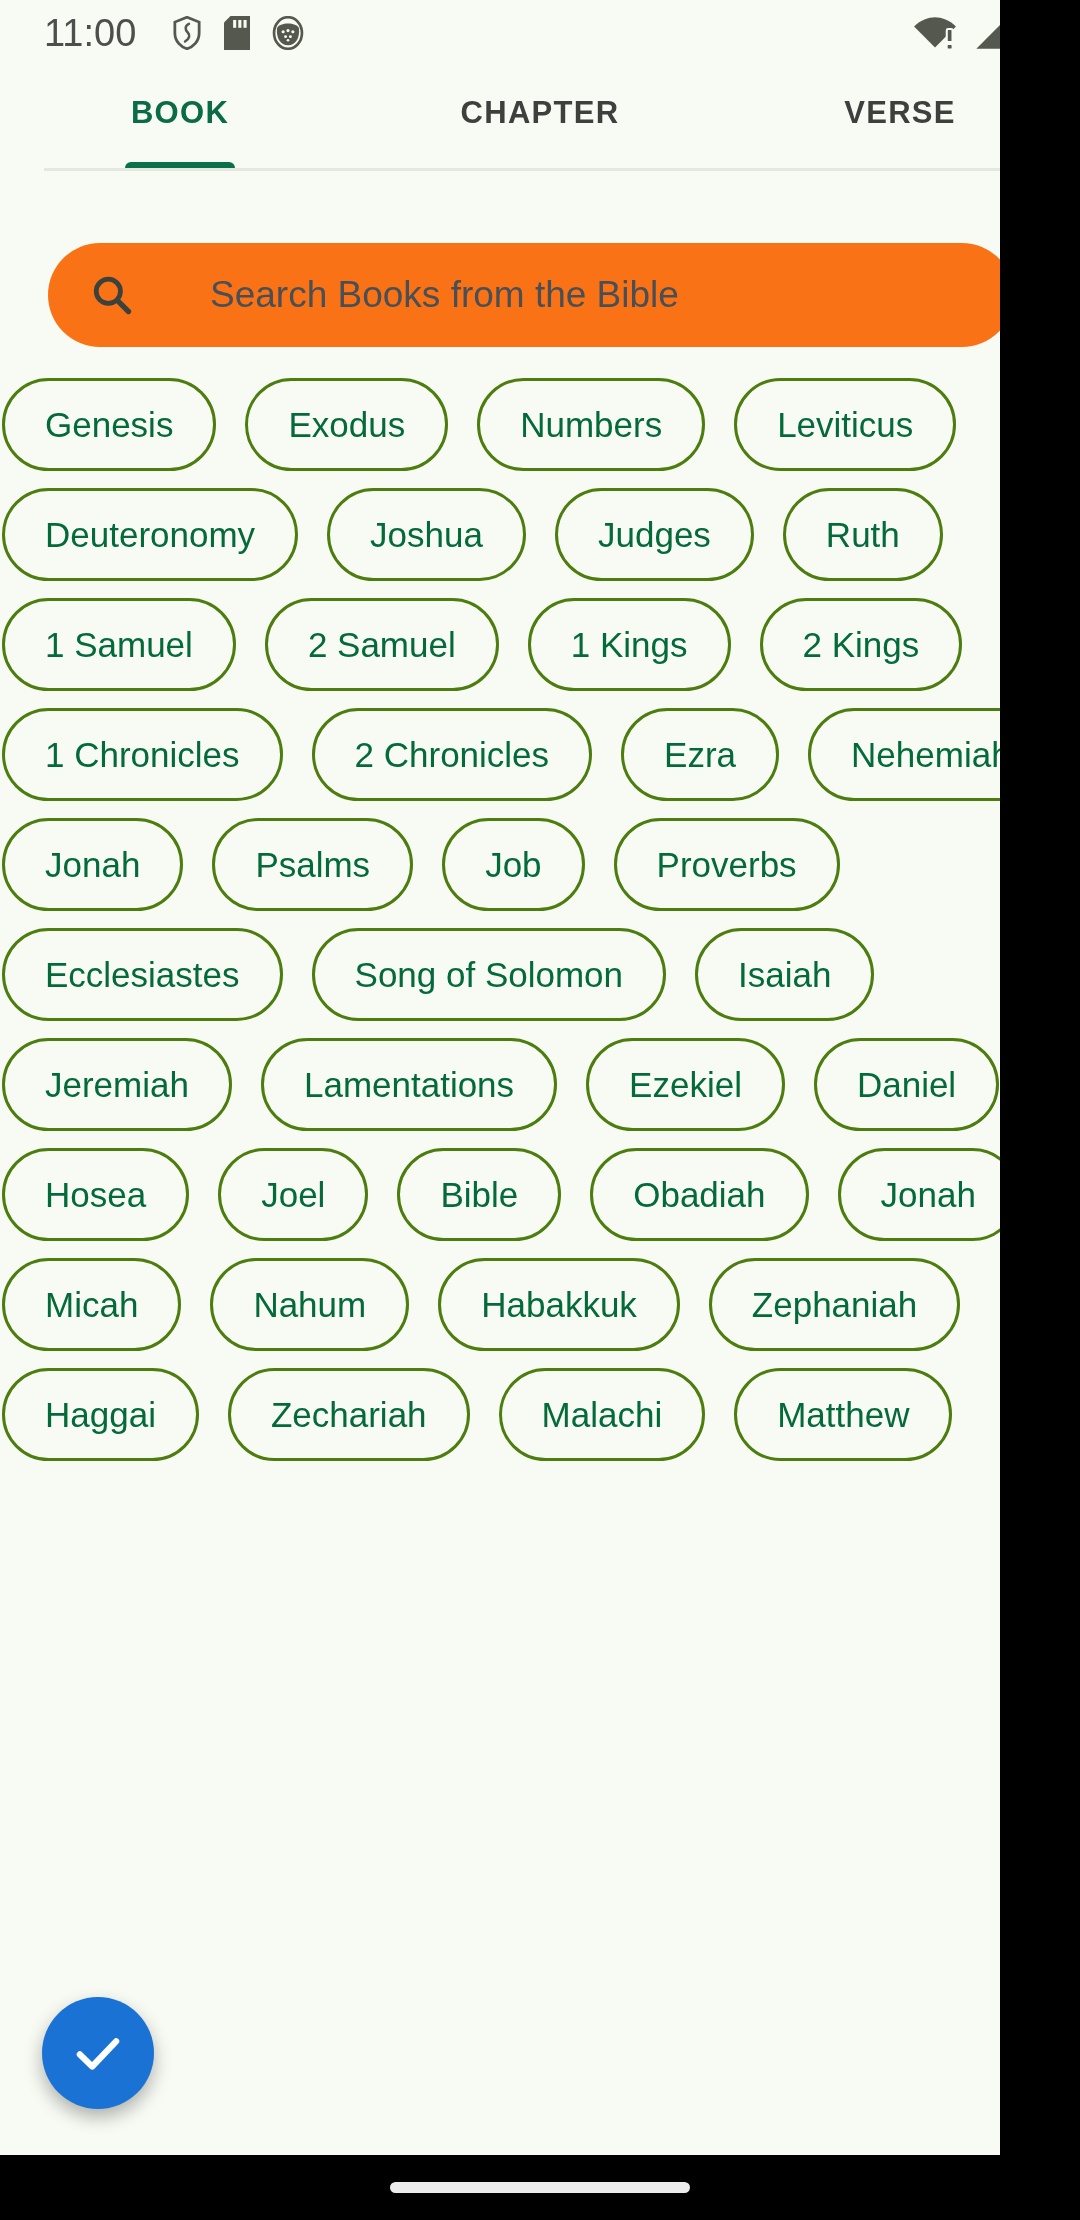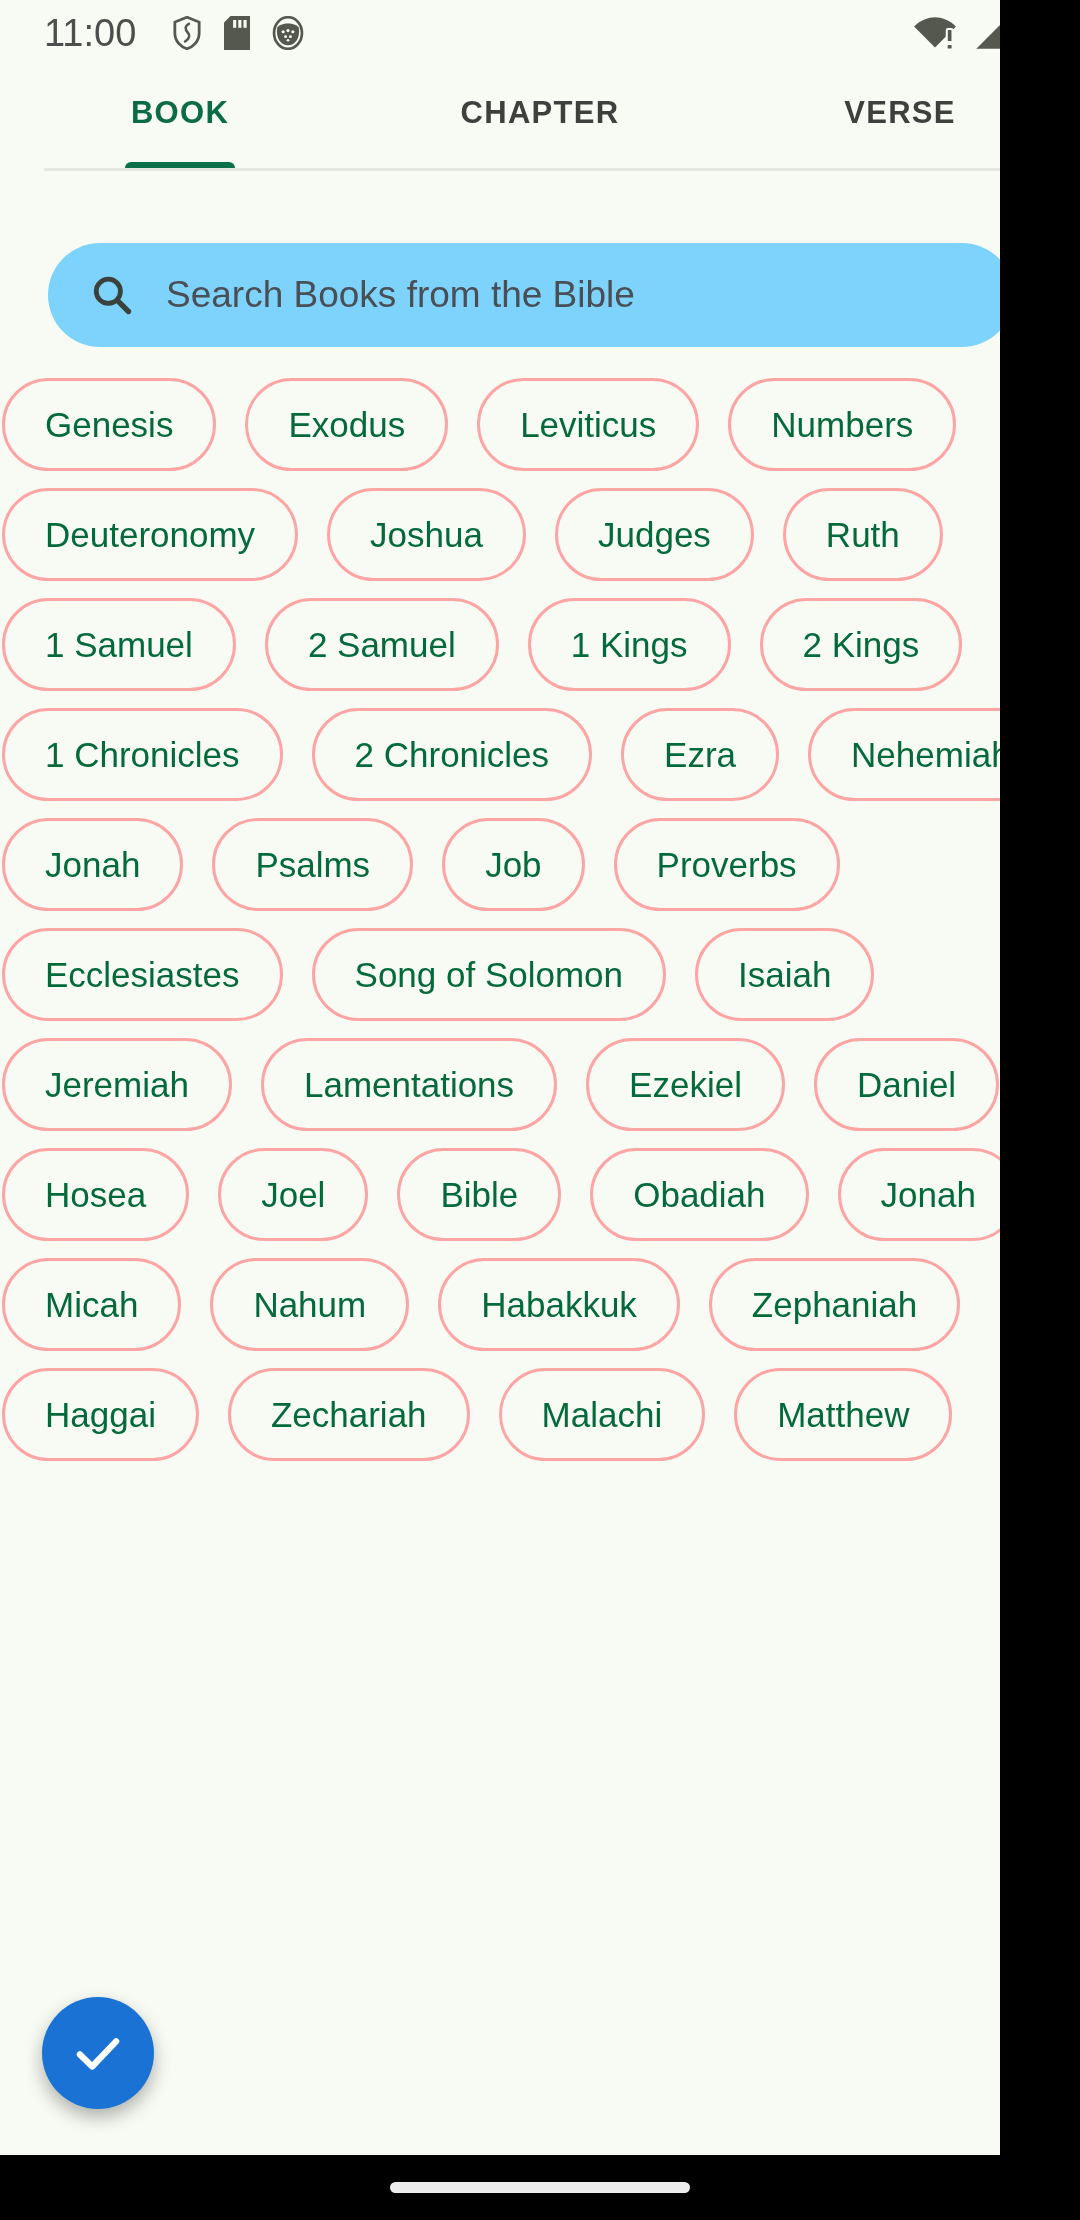--- a/index.html
+++ b/index.html
@@ -101,26 +101,27 @@
   
   .search-wrap {
     position: absolute;
     top: 243px; left: 48px;
     width: 966px;
     height: 104px;
   }
   .search-box {
     width: 100%;
     height: 100%;
-    background: #7dd3fc;
+    background: #f97316;
     border-radius: 52px;
     display: flex;
     align-items: center;
     padding-left: 42px;
     cursor: text;
+    gap: 44px;
   }
   .search-icon { flex: 0 0 auto; display: block; }
   .search-input {
     border: none;
     outline: none;
     background: transparent;
     margin-left: 32px;
     font-family: "Liberation Sans", sans-serif;
     font-size: 37px;
     color: #43484d;
@@ -139,21 +140,21 @@
     flex-wrap: wrap;
     align-content: flex-start;
     gap: 17px 29px;
     padding: 0 0 0 2px;
     overflow: hidden;
   }
   .chip {
     height: 93px;
     min-width: 0;
     padding: 0 40px;
-    border: 3px solid #fca5a5;
+    border: 3px solid #4d7c0f;
     border-radius: 48px;
     background: #f8fbf4;
     color: #046a3a;
     font-family: "Liberation Sans", sans-serif;
     font-size: 35px;
     display: flex;
     align-items: center;
     justify-content: center;
     white-space: nowrap;
     cursor: pointer;
@@ -265,22 +266,22 @@
         <circle cx="10" cy="10" r="6.6" fill="none" stroke="#3b423c" stroke-width="2.6"></circle>
         <line x1="14.9" y1="14.9" x2="21" y2="21" stroke="#3b423c" stroke-width="2.9" stroke-linecap="round"></line>
       </svg>
       <input class="search-input" type="text" placeholder="Search Books from the Bible" style="">
     </div>
   </div>
 
   <div class="chips" id="chip-container">
       <div class="chip">Genesis</div>
       <div class="chip">Exodus</div>
+      <div class="chip">Numbers</div>
       <div class="chip">Leviticus</div>
-      <div class="chip">Numbers</div>
       <div class="chip">Deuteronomy</div>
       <div class="chip">Joshua</div>
       <div class="chip">Judges</div>
       <div class="chip">Ruth</div>
       <div class="chip">1 Samuel</div>
       <div class="chip">2 Samuel</div>
       <div class="chip">1 Kings</div>
       <div class="chip">2 Kings</div>
       <div class="chip">1 Chronicles</div>
       <div class="chip">2 Chronicles</div>

